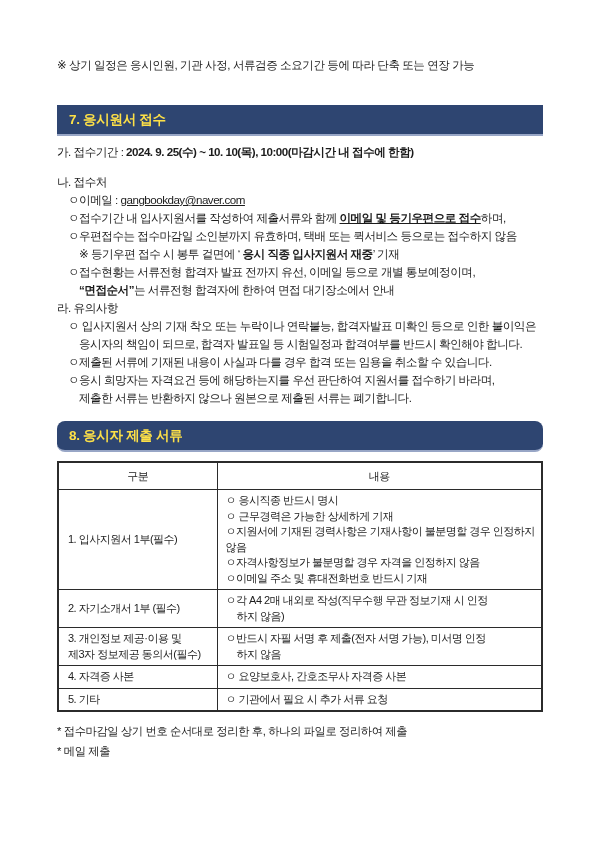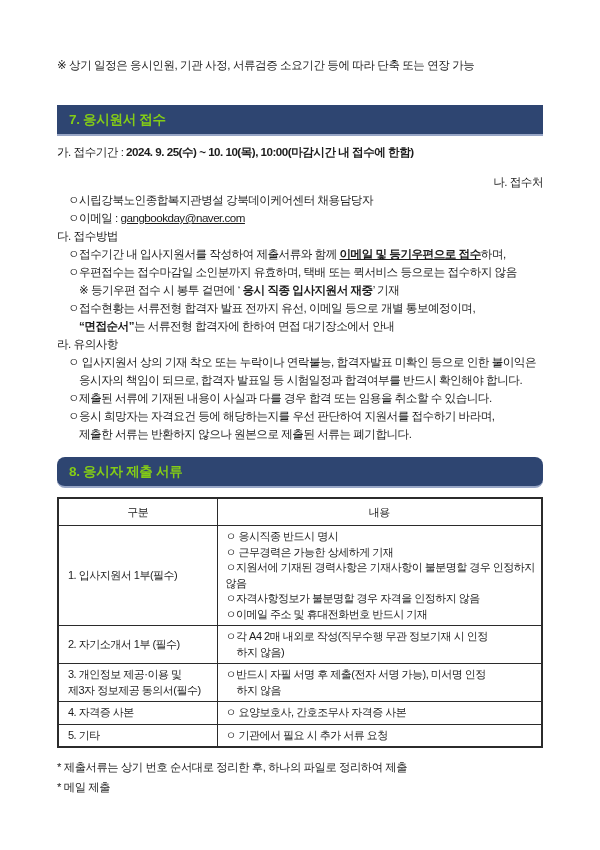--- a/index.html
+++ b/index.html
@@ -22,21 +22,21 @@
 
   .section-bar{
     margin-top:32px;
     height:31px;
     background:#2e4571;
     border-bottom:2px solid #98a6c6;
     display:flex;align-items:center;
     padding-left:12px;box-sizing:border-box;
   }
   .section-bar .bar-title{
-    color:#84cc16;font-weight:bold;font-size:13.5px;letter-spacing:-0.3px;
+    color:#fde047;font-weight:bold;font-size:13.5px;letter-spacing:-0.3px;
   }
   .section-bar.second{margin-top:14px;border-radius:8px;}
 
   .content{margin-top:7px;}
   .line{
     font-size:11.6px;
     line-height:18px;
     letter-spacing:-0.5px;
     word-break:keep-all;
     white-space:nowrap;
@@ -95,24 +95,22 @@
 
     <div class="top-note">※ 상기 일정은 응시인원, 기관 사정, 서류검증 소요기간 등에 따라 단축 또는 연장 가능</div>
 
     <div class="section-bar" style="background: rgb(46, 69, 113); border-bottom-color: rgb(152, 166, 198);">
       <span class="bar-title">7. 응시원서 접수</span>
     </div>
 
     <div class="content" id="section7-content">
         <div class="line" style="padding-left: 0px;"><span class="">가. 접수기간 : </span><span class="b ">2024. 9. 25(수) ~ 10. 10(목), 10:00(마감시간 내 접수에 한함)</span></div>
         <div class="spacer"></div>
-        <div class="line" style="padding-left: 0px; text-align: right;"><span class="">나. 접수처</span></div>
-        <div class="line" style="padding-left: 11px;"><span class="">ㅇ시립강북노인종합복지관병설 강북데이케어센터 채용담당자</span></div>
+        <div class="line" style="padding-left: 0px;"><span class="">나. 접수처</span></div>
         <div class="line" style="padding-left: 11px;"><span class="">ㅇ이메일 : </span><a class="u email" href="#">gangbookday@naver.com</a></div>
-        <div class="line" style="padding-left: 0px;"><span class="">다. 접수방법</span></div>
         <div class="line" style="padding-left: 11px;"><span class="">ㅇ접수기간 내 입사지원서를 작성하여 제출서류와 함께 </span><span class="b u">이메일 및 등기우편으로 접수</span><span class="">하며,</span></div>
         <div class="line" style="padding-left: 11px;"><span class="">ㅇ우편접수는 접수마감일 소인분까지 유효하며, 택배 또는 퀵서비스 등으로는 접수하지 않음</span></div>
         <div class="line" style="padding-left: 22px;"><span class="">※ 등기우편 접수 시 봉투 겉면에 ‘ </span><span class="b ">응시 직종 입사지원서 재중</span><span class="">’ 기재</span></div>
         <div class="line" style="padding-left: 11px;"><span class="">ㅇ접수현황는 서류전형 합격자 발표 전까지 유선, 이메일 등으로 개별 통보예정이며,</span></div>
         <div class="line" style="padding-left: 22px;"><span class="b ">“면접순서”</span><span class="">는 서류전형 합격자에 한하여 면접 대기장소에서 안내</span></div>
         <div class="line" style="padding-left: 0px;"><span class="">라. 유의사항</span></div>
         <div class="line" style="padding-left: 11px;"><span class="">ㅇ 입사지원서 상의 기재 착오 또는 누락이나 연락불능, 합격자발표 미확인 등으로 인한 불이익은</span></div>
         <div class="line" style="padding-left: 22px;"><span class="">응시자의 책임이 되므로, 합격자 발표일 등 시험일정과 합격여부를 반드시 확인해야 합니다.</span></div>
         <div class="line" style="padding-left: 11px;"><span class="">ㅇ제출된 서류에 기재된 내용이 사실과 다를 경우 합격 또는 임용을 취소할 수 있습니다.</span></div>
         <div class="line" style="padding-left: 11px;"><span class="">ㅇ응시 희망자는 자격요건 등에 해당하는지를 우선 판단하여 지원서를 접수하기 바라며,</span></div>
@@ -169,18 +167,18 @@
           <tr>
             <td class="cat">5. 기타</td>
             <td class="items">
               <div class="item">ㅇ 기관에서 필요 시 추가 서류 요청</div>
             </td>
           </tr>
         </tbody>
     </table>
 
     <div class="footnotes" id="footnotes">
-        <div class="footnote">* 제출서류는 상기 번호 순서대로 정리한 후, 하나의 파일로 정리하여 제출</div>
+        <div class="footnote">* 접수마감일 상기 번호 순서대로 정리한 후, 하나의 파일로 정리하여 제출</div>
         <div class="footnote">* 메일 제출</div>
       </div>
 
   </div>
 </div>
 
 </body></html>

